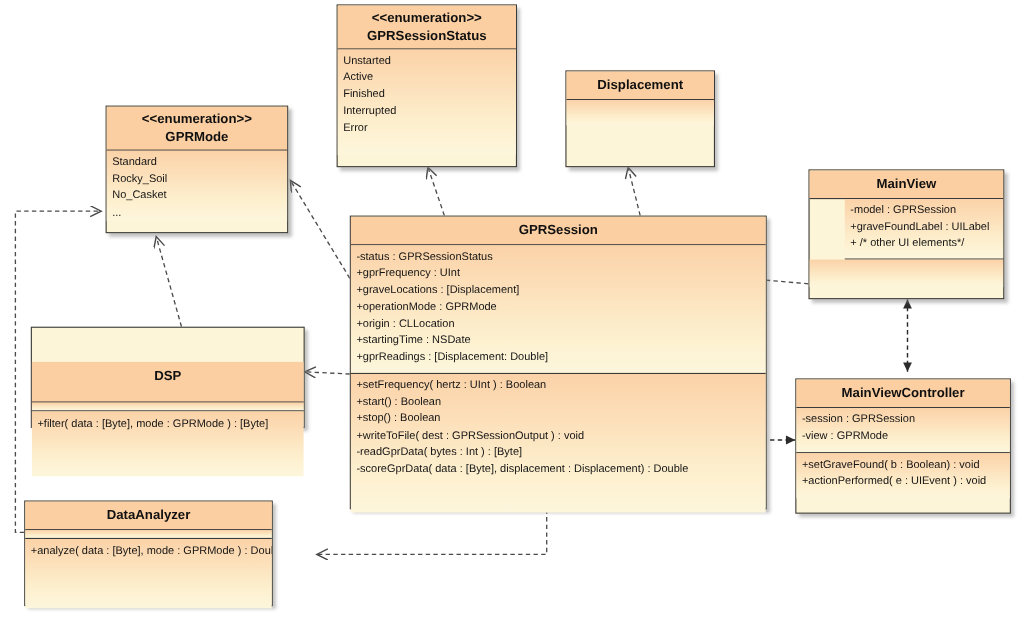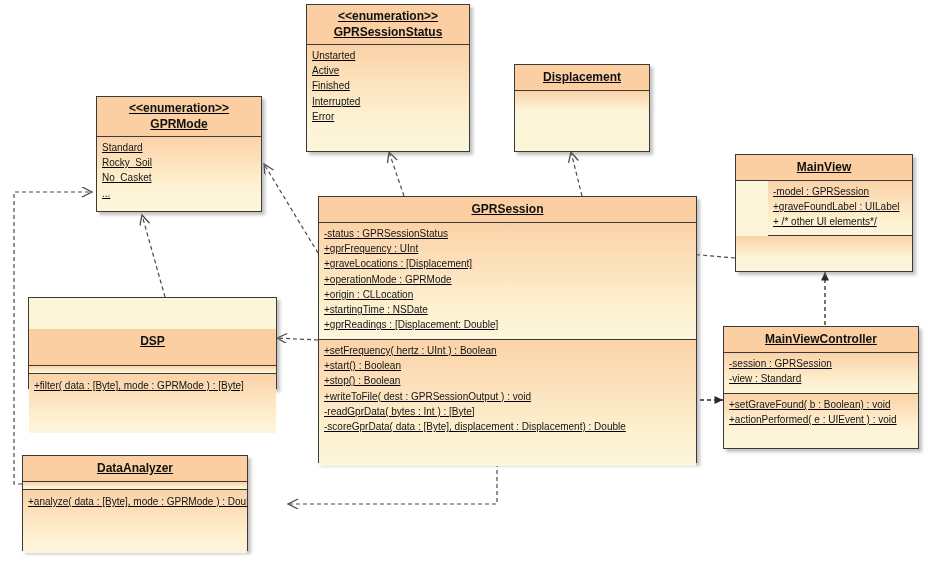--- a/index.html
+++ b/index.html
@@ -23,21 +23,20 @@
     height: 564px;
     pointer-events: none;
   }
   .uml-class {
     position: absolute;
     border: 1px solid #3a3a3a;
     box-sizing: border-box;
     box-shadow: 3px 3px 3px rgba(120,120,120,0.45);
     background: #fdf5d8;
     z-index: 2;
-    text-decoration: underline;
   }
   .compartment {
     border-bottom: 1px solid #3a3a3a;
     background: linear-gradient(to bottom, #fbd2a8 0%, #fdf0cf 72%, #fdf6dc 100%);
     box-sizing: border-box;
     overflow: hidden;
   }
   .compartment:last-child {
     border-bottom: none;
   }
@@ -192,27 +191,27 @@
   <div class="uml-class" style="left:28px; top:297px; width:249px; height:92px;">
     <div class="compartment title-compartment" style="padding-top:4px; padding-bottom:16px;margin-top:31px;">
       <span class="classname">DSP</span>
     </div>
     <div class="compartment empty-compartment" style="height:8px;"></div>
     <div class="compartment feature-pad" style="height:59px;">
       <div class="member">+filter( data : [Byte], mode : GPRMode ) : [Byte]</div>
     </div>
   </div>
 
-  <div class="uml-class" style="left:723px; top:326px; width:196px; height:123px;">
+  <div class="uml-class" style="left:723px; top:344px; width:196px; height:123px;">
     <div class="compartment title-compartment" style="padding-top:4px; padding-bottom:5px;">
       <span class="classname">MainViewController</span>
     </div>
     <div class="compartment members" style="height:41px;">
       <div class="member">-session : GPRSession</div>
-      <div class="member">-view : Standard</div>
+      <div class="member">-view : GPRMode</div>
     </div>
     <div class="compartment members" style="height:41px;">
       <div class="member">+setGraveFound( b : Boolean) : void</div>
       <div class="member">+actionPerformed( e : UIEvent ) : void</div>
     </div>
   </div>
 
   <div class="uml-class" style="left:22px; top:455px; width:226px; height:96px;">
     <div class="compartment title-compartment" style="padding-top:4px; padding-bottom:5px;">
       <span class="classname">DataAnalyzer</span>

